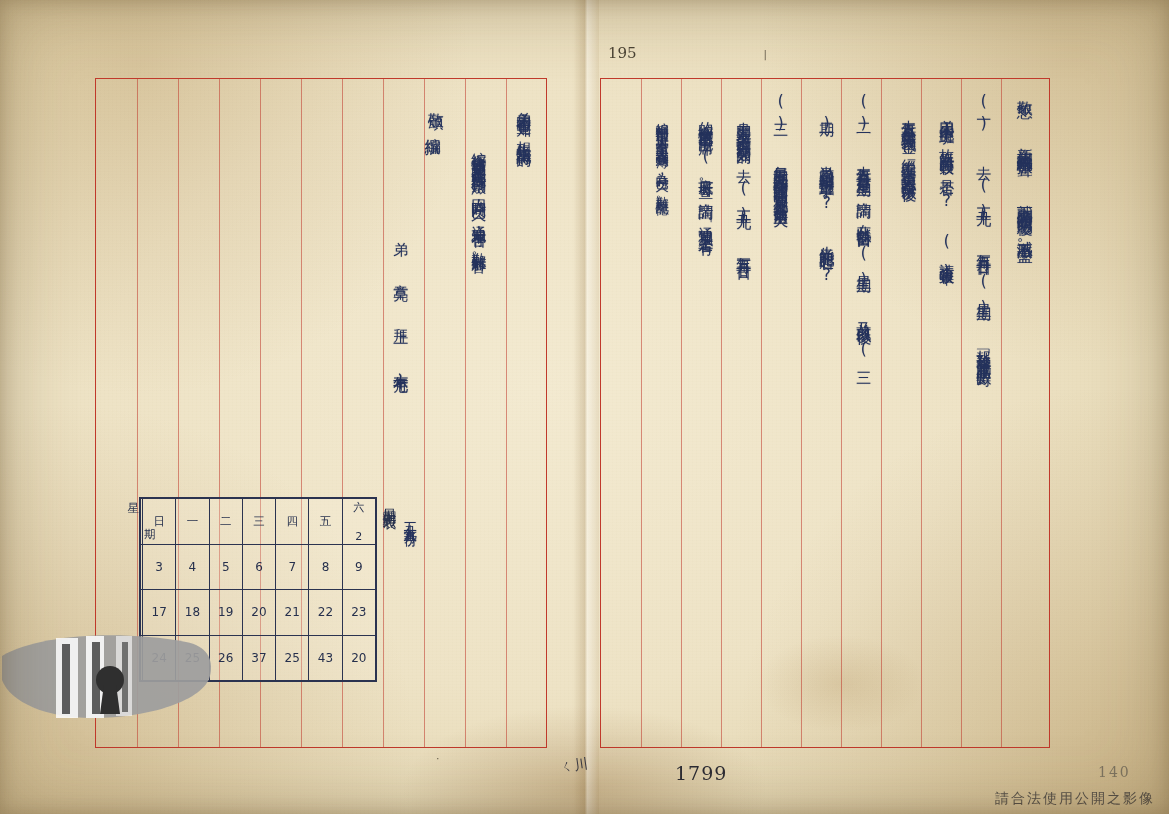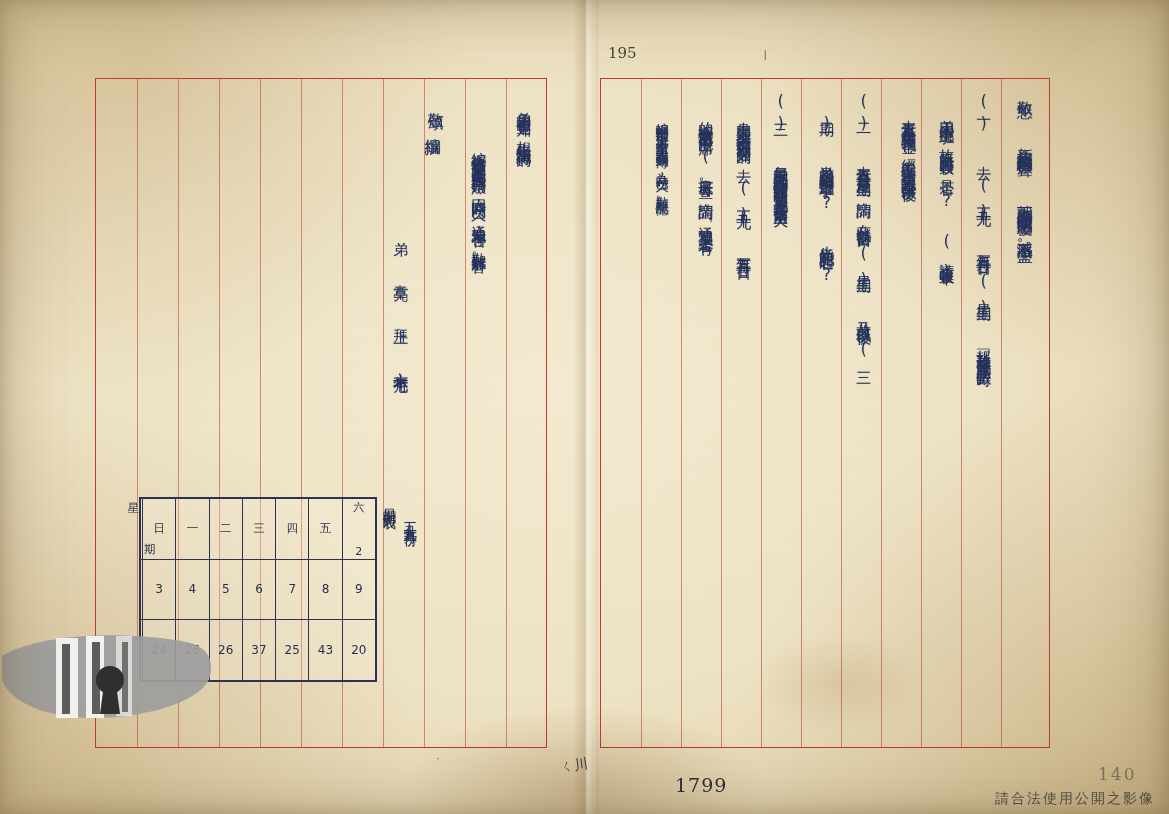--- a/index.html
+++ b/index.html
@@ -148,36 +148,35 @@
     pointer-events: none;
   }
   #page-number {
     position: absolute;
     left: 675px;
     top: 762px;
     font-family: "DejaVu Serif", serif;
     font-size: 19px;
     color: #2a2a33;
     letter-spacing: 1px;
-    margin-top: 12px;
   }
   #top-number {
     position: absolute;
     left: 608px;
     top: 44px;
     font-family: "DejaVu Serif", serif;
     font-size: 15px;
     color: #4a4335;
   }
   #bottom-right-number {
     position: absolute;
     left: 1098px;
     top: 764px;
     font-family: "DejaVu Serif", serif;
-    font-size: 17px;
+    font-size: 14px;
     color: #7d7461;
     letter-spacing: 2px;
     text-align: center;
   }
   #bottom-mark {
     position: absolute;
     left: 560px;
     top: 757px;
     font-size: 14px;
     color: #3a3a44;
@@ -297,20 +296,30 @@
         <td>3</td>
         <td>4</td>
         <td>5</td>
         <td>6</td>
         <td>7</td>
         <td>8</td>
         <td>9</td>
       </tr>
       <tr>
         <td></td>
+        <td>17</td>
+        <td>18</td>
+        <td>19</td>
+        <td>20</td>
+        <td>21</td>
+        <td>22</td>
+        <td>23</td>
+      </tr>
+      <tr>
+        <td></td>
         <td>24</td>
         <td>25</td>
         <td>26</td>
         <td>37</td>
         <td>25</td>
         <td>43</td>
         <td>20</td>
       </tr>
     </tbody>
       </table>

